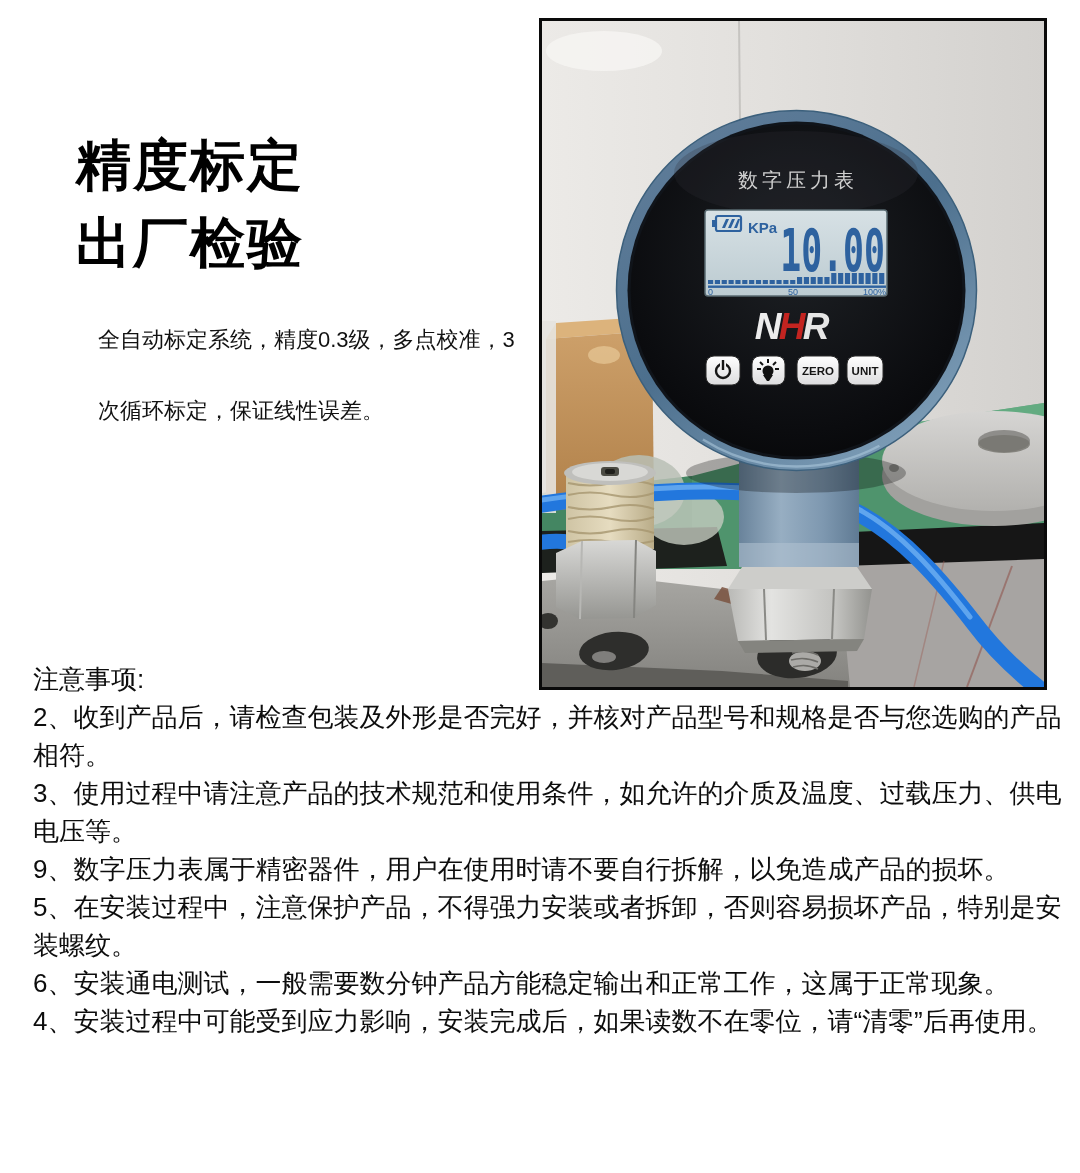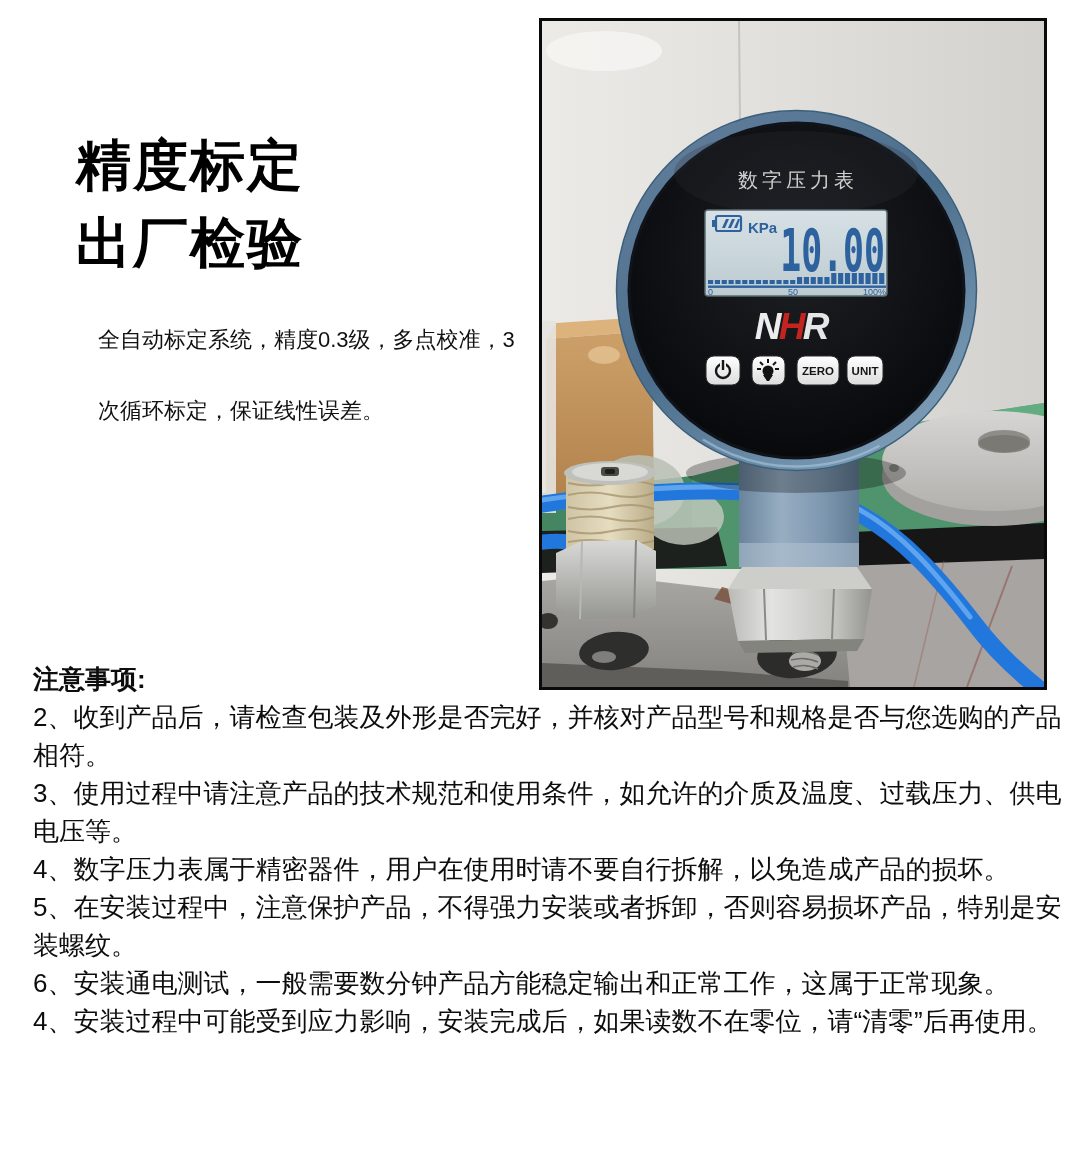--- a/index.html
+++ b/index.html
@@ -11,21 +11,21 @@
           font-family:"Liberation Sans",sans-serif;color:var(--text-black);}
   .intro-title{position:absolute;left:76px;top:126px;font-size:55px;line-height:78px;
                font-weight:700;letter-spacing:2px;color:#000;}
   .intro-desc{position:absolute;left:55px;top:282px;width:418px;font-size:22px;
               line-height:71px;color:#111;margin-left:43px;}
   .photo-frame{position:absolute;left:503px;top:18px;width:502px;height:666px;
                border:3px solid #0a0a0a;box-sizing:content-box;background:#e6e5e2;margin-left:36px;}
   .photo-frame svg{display:block;width:100%;height:100%;}
   .notes{position:absolute;left:33px;top:660px;width:1030px;font-size:26px;
          line-height:38px;color:#0d0d0d;}
-  .notes .note-heading{font-weight:700;}
+  .notes .note-heading{font-weight:400;}
   .lbl{font-family:"Liberation Sans",sans-serif;}
   .seg7{font-family:"DejaVu Sans Mono",monospace;font-weight:700;}
 </style>
 </head>
 <body>
 
 <div class="canvas">
 
   <div class="intro-title">
     <div>精度标定</div>
@@ -242,19 +242,19 @@
         <rect x="305" y="335" width="36" height="29" rx="8" fill="url(#btnGrad)" stroke="#2a2a2a"></rect>
         <text class="lbl" x="323" y="354" text-anchor="middle" font-size="11.5" font-weight="700" fill="#141414">UNIT</text>
       </g>
     </svg>
   </div>
 
   <div class="notes">
     <div class="note-heading">注意事项:</div>
     <div>2、收到产品后，请检查包装及外形是否完好，并核对产品型号和规格是否与您选购的产品相符。</div>
     <div>3、使用过程中请注意产品的技术规范和使用条件，如允许的介质及温度、过载压力、供电电压等。</div>
-    <div>4、数字压力表属于精密器件，用户在使用时请不要自行拆解，以免造成产品的损坏。</div>
+    <div>9、数字压力表属于精密器件，用户在使用时请不要自行拆解，以免造成产品的损坏。</div>
     <div>5、在安装过程中，注意保护产品，不得强力安装或者拆卸，否则容易损坏产品，特别是安装螺纹。</div>
     <div>6、安装通电测试，一般需要数分钟产品方能稳定输出和正常工作，这属于正常现象。</div>
     <div>4、安装过程中可能受到应力影响，安装完成后，如果读数不在零位，请“清零”后再使用。</div>
   </div>
 
 </div>
 
 </body></html>

